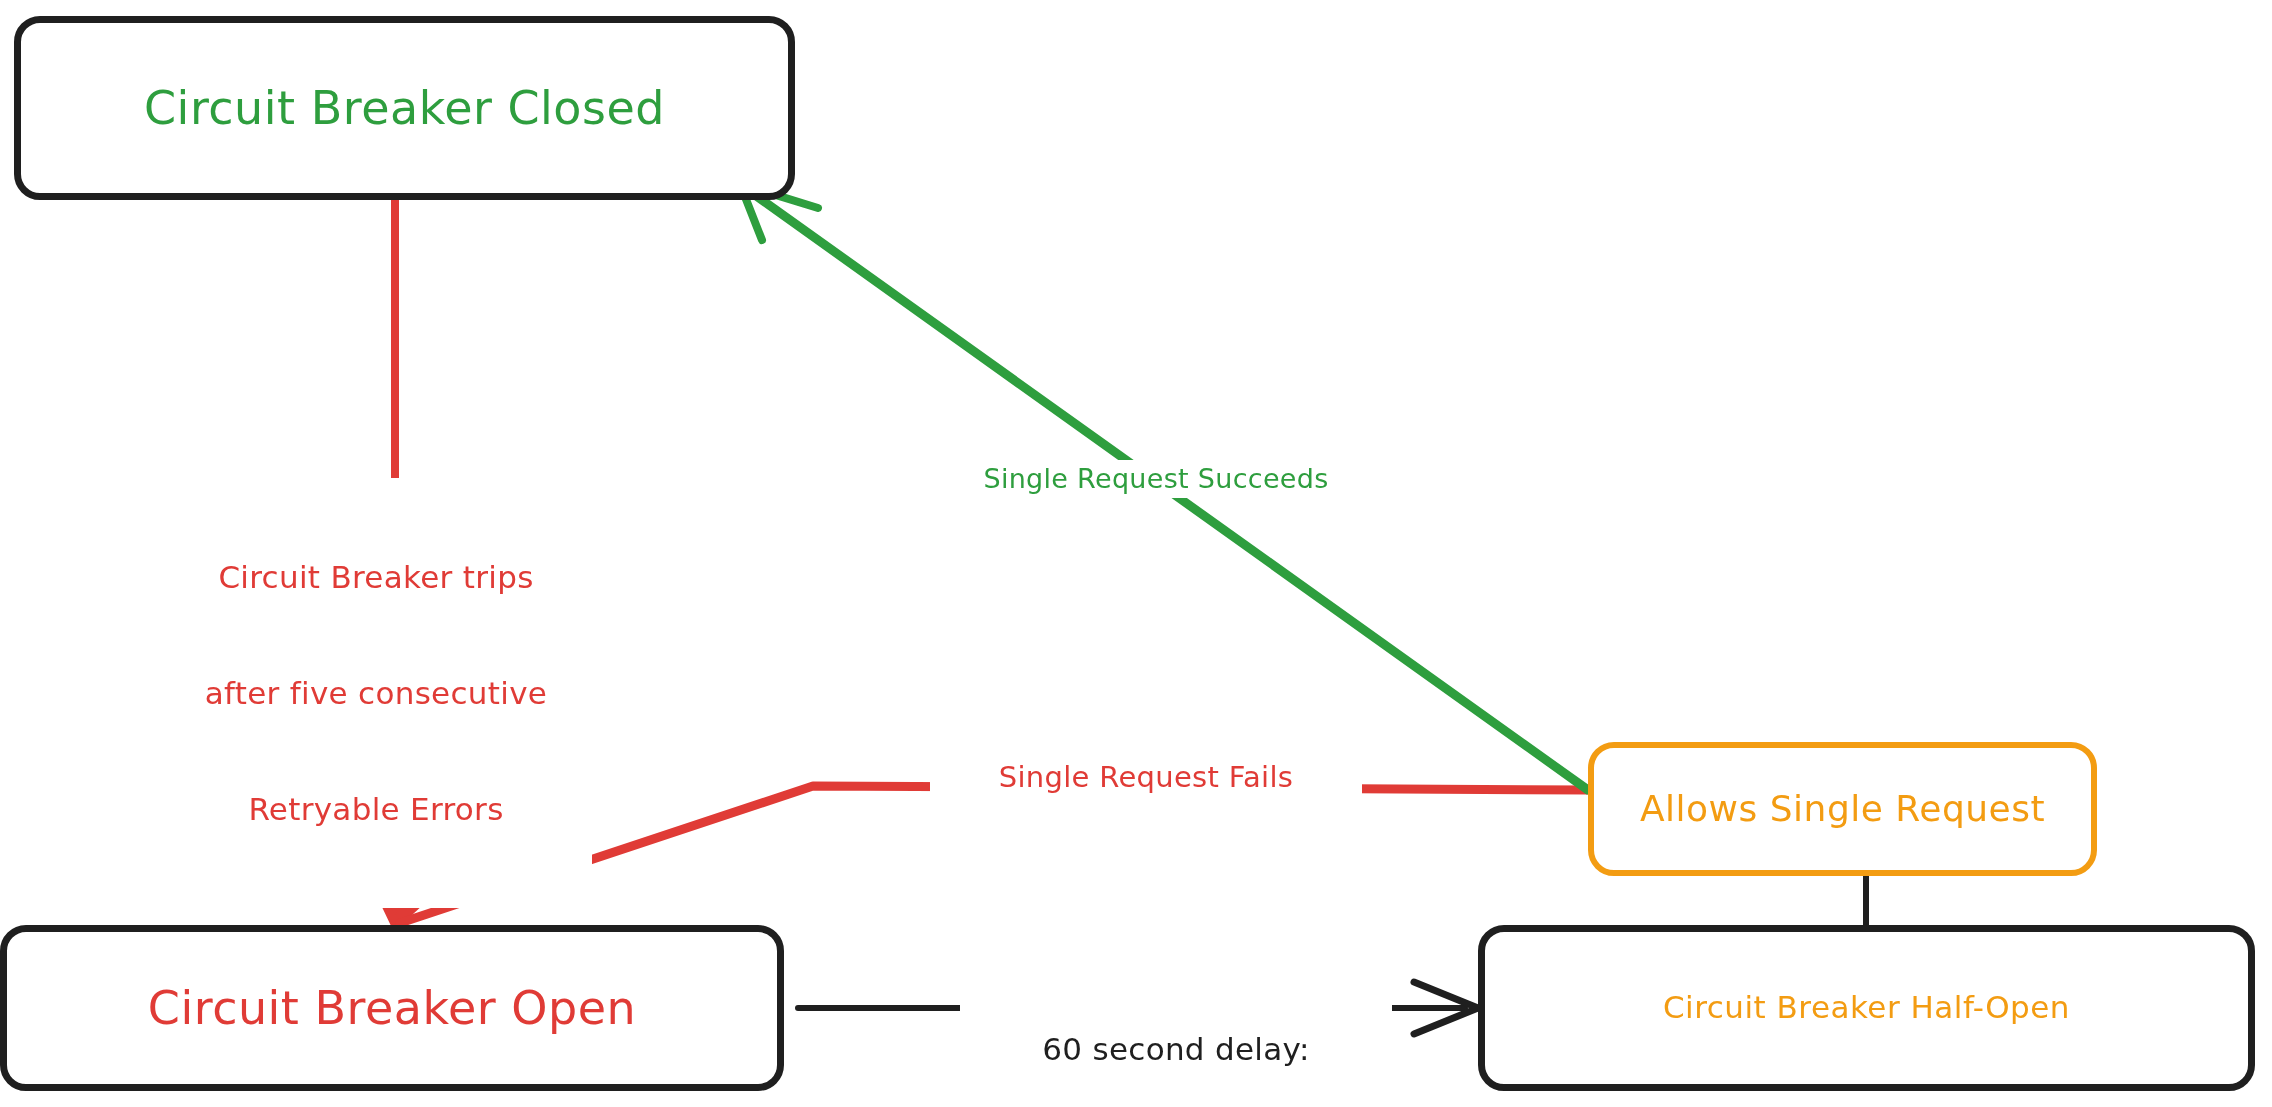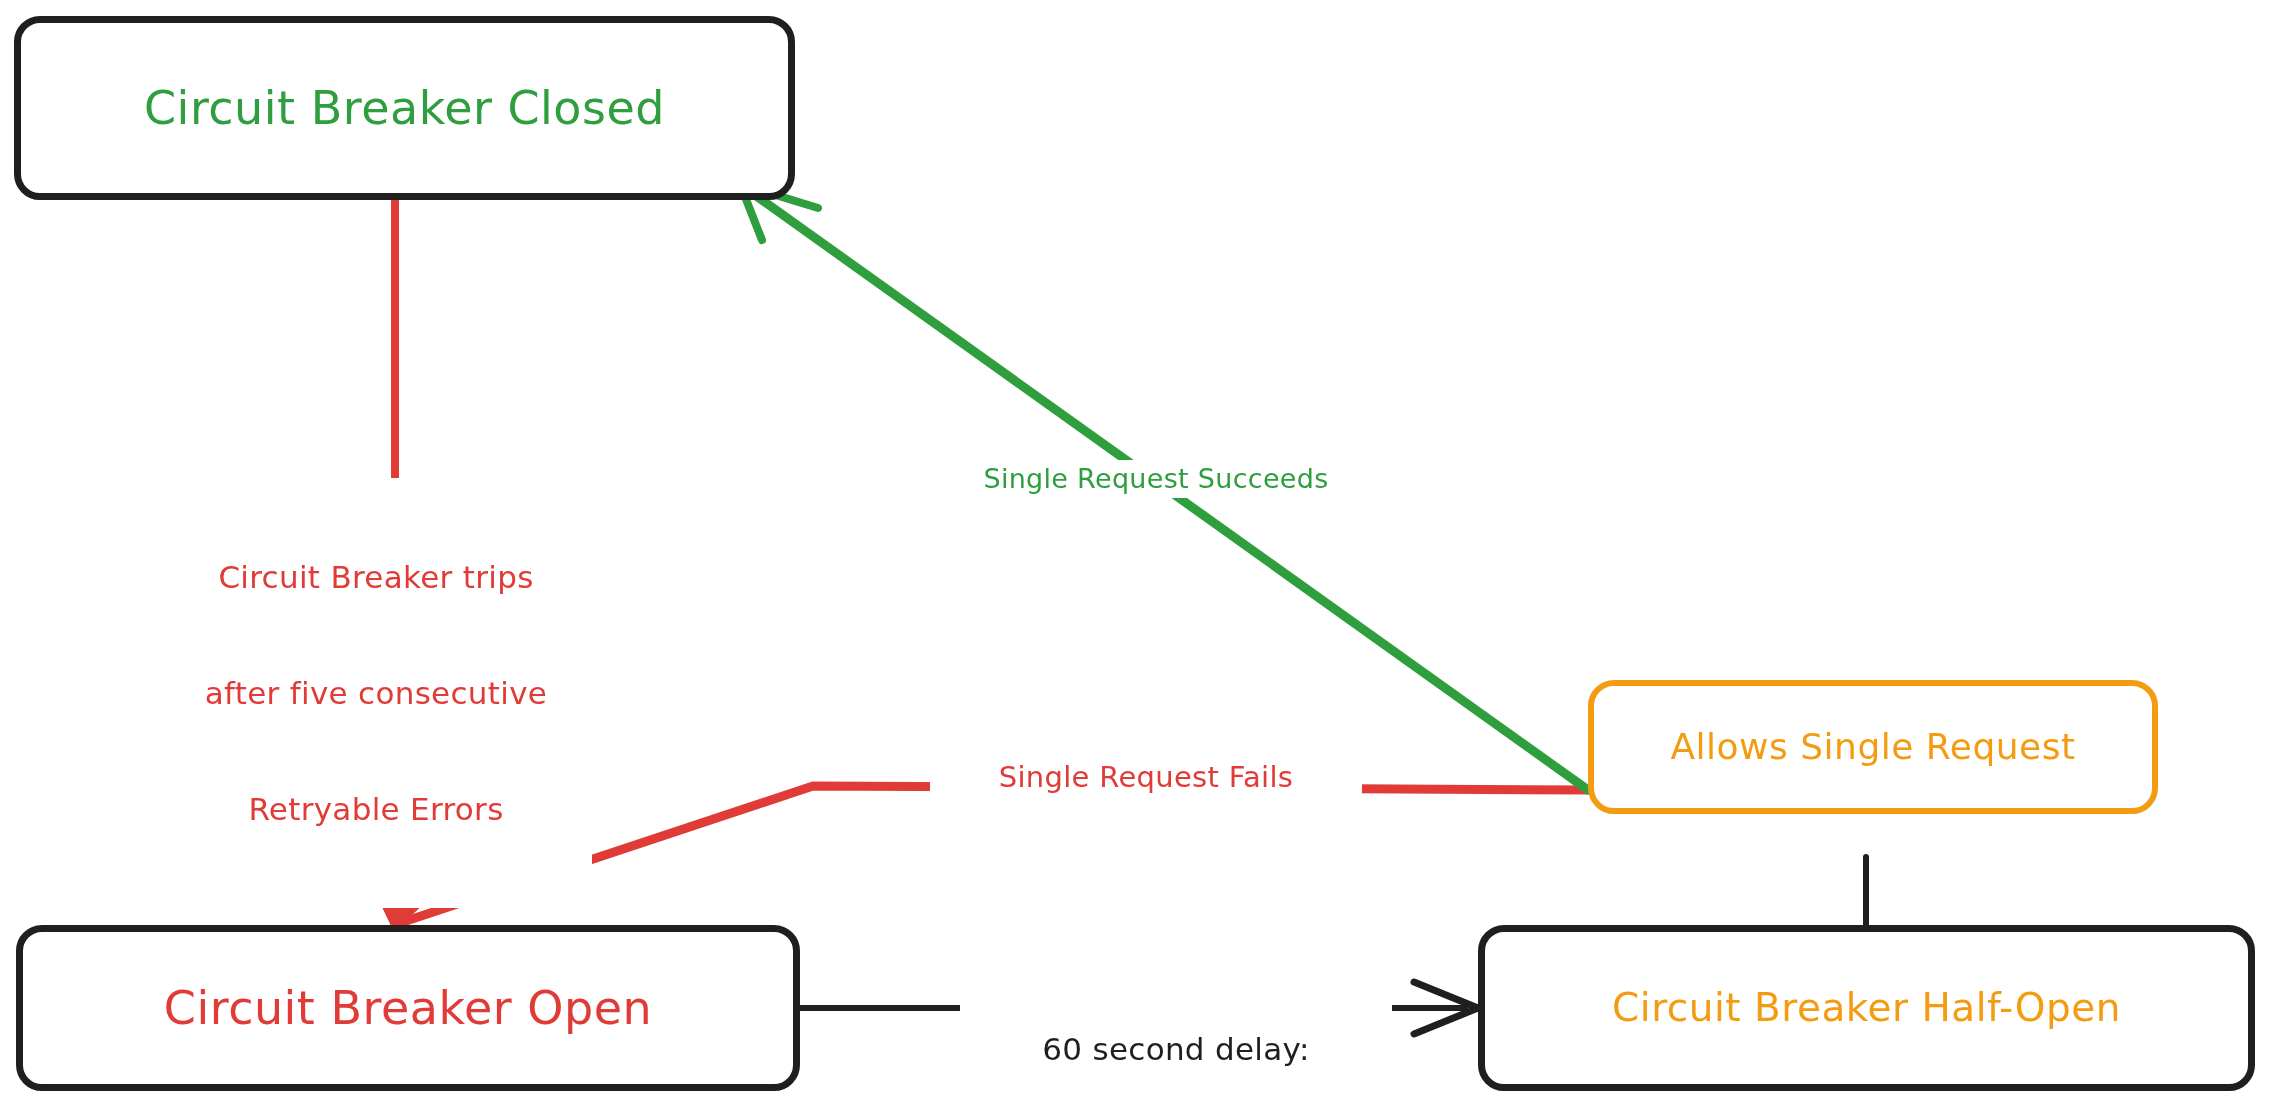--- a/index.html
+++ b/index.html
@@ -65,31 +65,31 @@
     letter-spacing: 0.3px;
   }
 
   
   #node-closed {
     left: 14px; top: 16px; width: 781px; height: 184px;
   }
   #node-closed .node-label { font-size: 46px; }
 
   #node-open {
-    left: 16px; top: 925px; width: 784px; height: 166px;
+    left: 0; top: 925px; width: 784px; height: 166px;
   }
   #node-open .node-label { font-size: 46px; }
 
   #node-halfopen {
     left: 1478px; top: 925px; width: 777px; height: 166px;
   }
-  #node-halfopen .node-label { font-size: 39px; }
+  #node-halfopen .node-label { font-size: 31px; }
 
   #node-allows {
-    left: 1588px; top: 680px; width: 570px; height: 134px;
+    left: 1588px; top: 742px; width: 509px; height: 134px;
   }
   #node-allows .node-label { font-size: 36px; }
 
   
   #edge-trip-label {
     left: 160px; top: 478px; width: 420px; font-size: 31px;
   }
   #edge-succeeds-label {
     left: 900px; top: 460px; width: 500px; font-size: 27px;
   }

